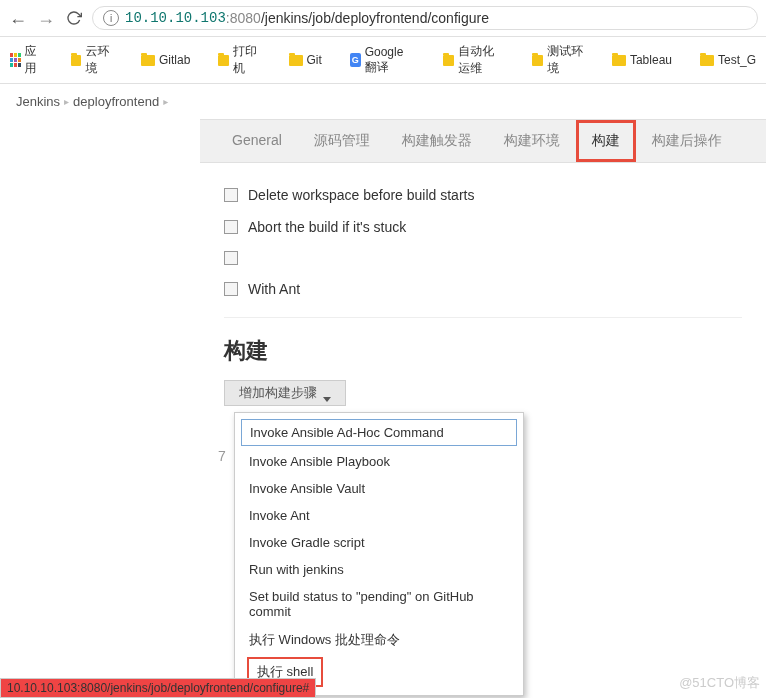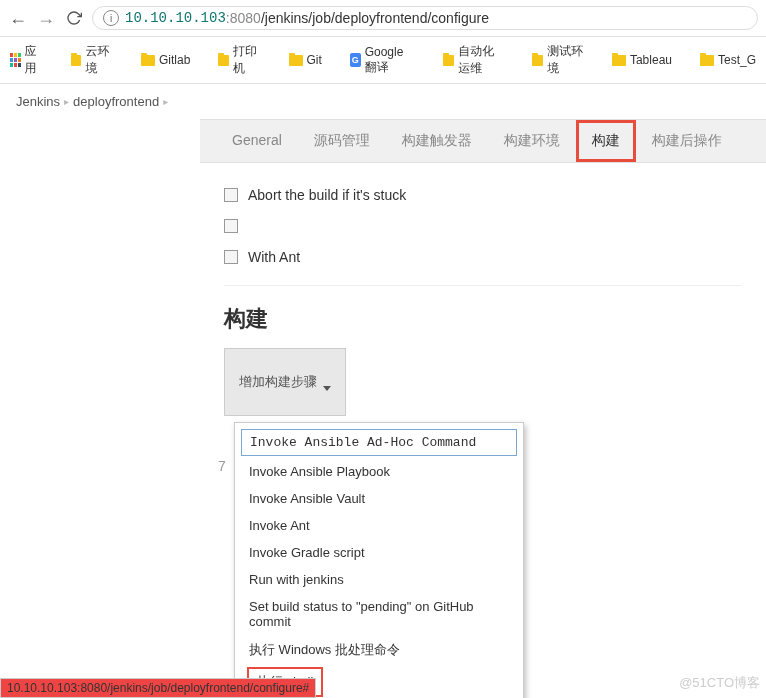--- a/index.html
+++ b/index.html
@@ -39,27 +39,27 @@
   .tab { padding: 12px 16px; color: #888; cursor: pointer; font-size: 14px; }
   .tab.hl { border: 3px solid #e74c3c; color: #333; padding: 9px 13px; }
   
   
   .config { padding: 16px 24px; }
   .opt { display: flex; align-items: center; gap: 10px; padding: 8px 0; font-size: 14px; color: #333; }
   .cb { width: 14px; height: 14px; border: 1px solid #999; background: #f5f5f5; }
   
   .section-title { font-size: 22px; font-weight: bold; color: #333; padding: 18px 0 14px; border-top: 1px solid #eee; margin-top: 12px; }
   
-  .add-btn { display: inline-flex; align-items: flex-end; background: #e8e8e8; border: 1px solid #ccc; padding: 24px 14px; font-size: 13px; color: #555; cursor: pointer; gap: 6px; }
+  .add-btn { display: inline-flex; align-items: flex-end; background: #e8e8e8; border: 1px solid #ccc; padding: 3px 14px; font-size: 13px; color: #555; cursor: pointer; gap: 6px; }
   .add-btn .caret { width: 0; height: 0; border-left: 4px solid transparent; border-right: 4px solid transparent; border-top: 5px solid #555; }
   
   
   .dropdown { position: relative; width: 290px; background: #fff; border: 1px solid #ccc; box-shadow: 2px 3px 6px rgba(0,0,0,0.25); margin-top: 6px; padding: 6px 0; }
   .dd-item { padding: 6px 14px; font-size: 13px; color: #333; cursor: pointer; }
-  .dd-item.first { border: 1px solid #7aa7d6; margin: 0 6px 2px; padding: 5px 8px; font-family: Liberation Mono, monospace; }
+  .dd-item.first { border: 1px solid #7aa7d6; margin: 0 6px 2px; padding: 5px 8px; }
   .dd-item.hl { border: 2px solid #e74c3c; display: inline-block; margin: 2px 12px; padding: 4px 8px; }
   
   .status { position: absolute; bottom: 0; left: 0; background: #ef4444; border: 1px solid #ccc; padding: 2px 6px; font-size: 12px; color: #333; }
   .watermark { position: absolute; bottom: 6px; right: 6px; color: #ccc; font-size: 13px; }
   .behind { color: #999; font-size: 14px; position: absolute; }
 </style>
 </head>
 <body>
 
 <div class="browser-bar">
@@ -146,20 +146,24 @@
     <div class="tab">源码管理</div>
     <div class="tab">构建触发器</div>
     <div class="tab">构建环境</div>
     <div class="tab hl">构建</div>
     <div class="tab">构建后操作</div>
   </div>
 
   <div class="config">
     <div class="opt">
         <div class="cb"></div>
+        <span>Delete workspace before build starts</span>
+      </div>
+    <div class="opt">
+        <div class="cb"></div>
         <span>Abort the build if it's stuck</span>
       </div>
     <div class="opt">
         <div class="cb"></div>
       </div>
     <div class="opt">
         <div class="cb"></div>
         <span>With Ant</span>
       </div>
 

